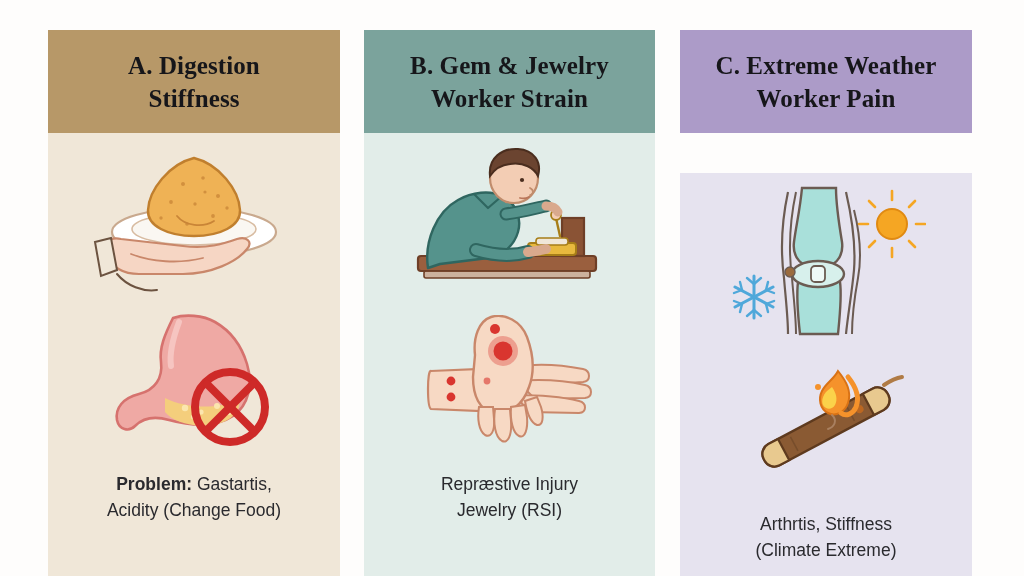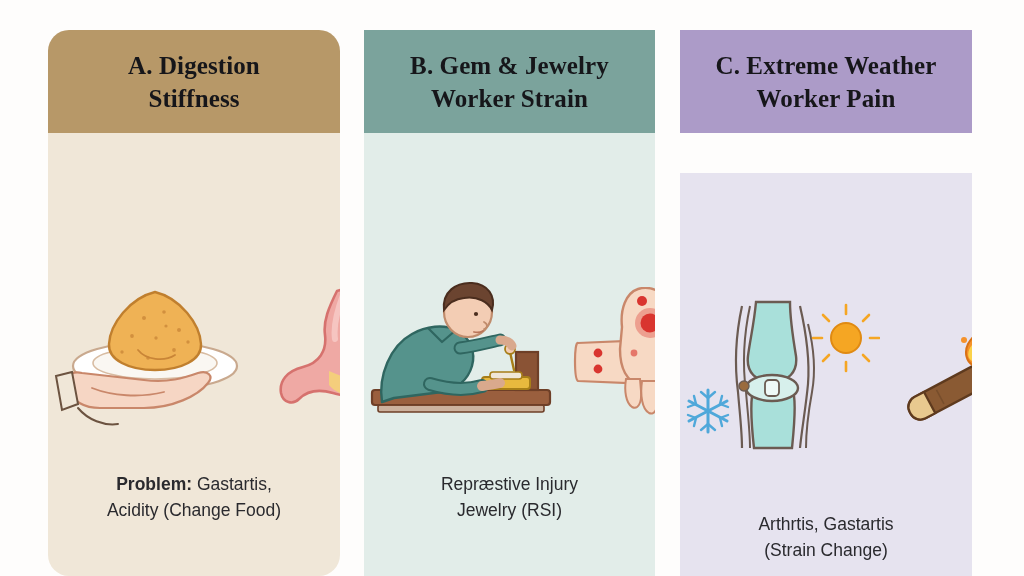--- a/index.html
+++ b/index.html
@@ -21,21 +21,21 @@
   }
 
   .panel {
     position: absolute;
     top: 30px;
     bottom: 0;
     display: flex;
     flex-direction: column;
     overflow: hidden;
   }
-  #panel-a { left: 48px;  width: 292px; border-radius: 21px; }
+  #panel-a { left: 48px;  width: 292px; }
   #panel-b { left: 364px; width: 291px; }
   #panel-c { left: 680px; width: 292px; gap: 40px; }
 
   .panel-header {
     height: 103px;
     flex: 0 0 103px;
     display: flex;
     align-items: center;
     justify-content: center;
     text-align: center;
@@ -48,20 +48,21 @@
     font-size: 25px;
     line-height: 1.32;
     color: #16161a;
     letter-spacing: 0.1px;
   }
 
   .panel-body {
     flex: 1 1 auto;
     position: relative;
     display: flex;
+    flex-direction: column;
     align-items: center;
   }
 
   .art-slot {
     position: relative;
     width: 100%;
     display: flex;
     align-items: center;
     justify-content: center;
   }
@@ -322,19 +323,19 @@
                    C92 26 100 22 104 14 Z" fill="#F5922B" stroke="#D97215" stroke-width="2"></path>
           <path d="M98 30 C102 36 104 42 101 48 C98 53 92 53 89 48 C87 44 89 38 93 34 Z" fill="#FBD24A"></path>
           <path d="M114 20 C122 30 126 40 122 50 C119 57 112 60 107 56" fill="none" stroke="#F5922B" stroke-width="5" stroke-linecap="round"></path>
           <circle cx="84" cy="30" r="3" fill="#F5922B"></circle>
 
           <path d="M98 58 C104 64 100 70 94 72" fill="none" stroke="#B08A6B" stroke-width="2" stroke-linecap="round" opacity="0.8"></path>
         </svg>
       </div>
 
       <div class="caption">
-        <b></b><span>Arthrtis, Gastartis</span><br>
-        <span>(Strain Change)</span>
+        <b></b><span>Arthrtis, Stiffness</span><br>
+        <span>(Climate Extreme)</span>
       </div>
     </div>
   </div>
 
 </div>
 
 </body></html>

